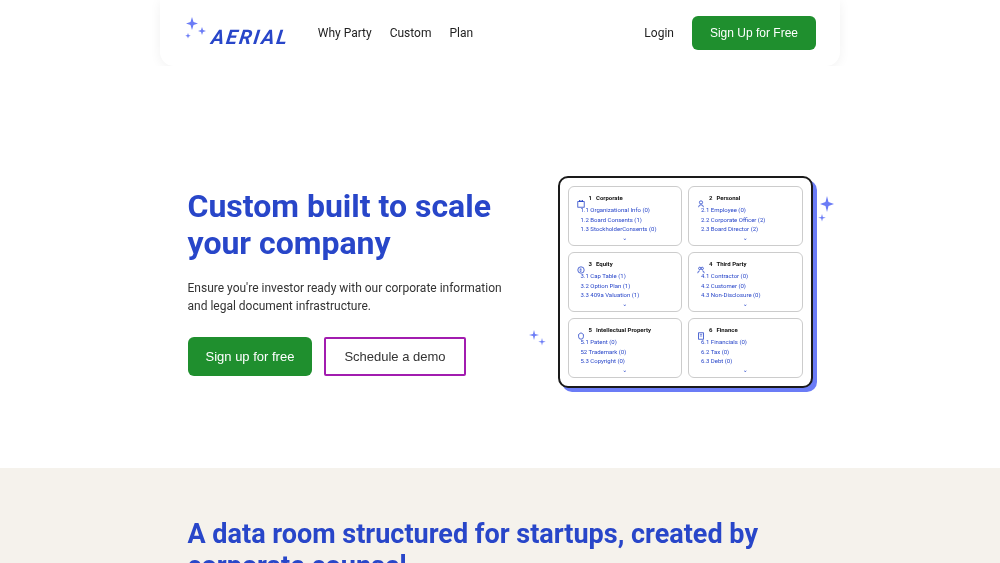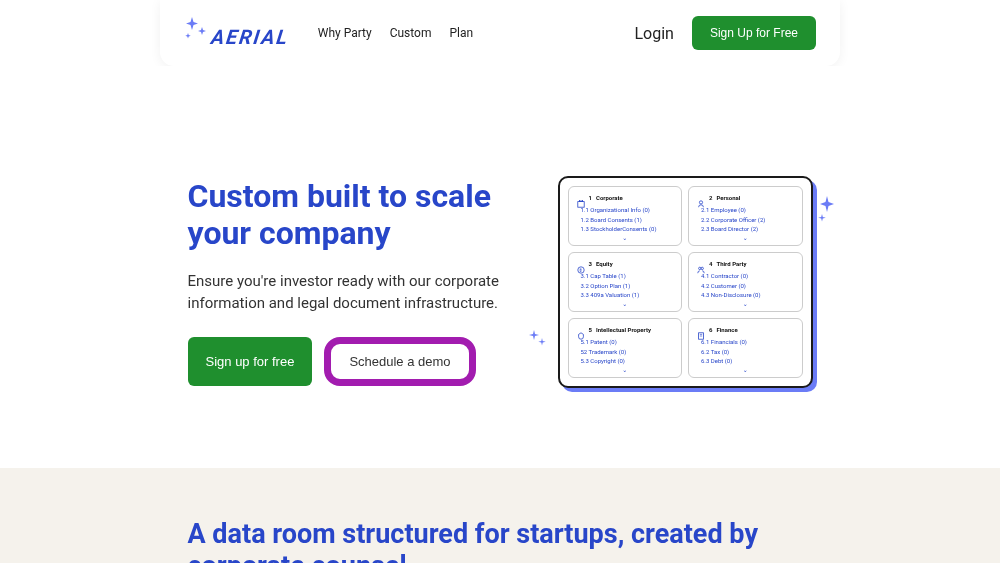--- a/index.html
+++ b/index.html
@@ -56,21 +56,21 @@
   color: #222;
   flex: 1;
 }
 .nav a { color: #222; text-decoration: none; cursor: pointer; }
 .header-right {
   display: flex;
   align-items: center;
   gap: 18px;
 }
 .login-link {
-  font-size: 16px;
+  font-size: 12px;
   color: #222;
   text-decoration: none;
   cursor: pointer;
 }
 .btn-green {
   background: #1f8f2e;
   color: #fff;
   border: none;
   padding: 10px 18px;
   border-radius: 6px;
@@ -91,42 +91,42 @@
 }
 .hero-left { flex: 1; }
 .hero-title {
   font-size: 32px;
   font-weight: 700;
   color: #2846c9;
   line-height: 1.15;
   margin-bottom: 18px;
 }
 .hero-sub {
-  font-size: 15px;
+  font-size: 12px;
   color: #333;
   line-height: 1.5;
   margin-bottom: 22px;
 }
 .hero-btns { display: flex; gap: 12px; }
 .btn-green-hero {
   background: #1f8f2e;
   color: #fff;
   border: none;
   padding: 10px 18px;
   border-radius: 6px;
   font-size: 13px;
   font-weight: 500;
   cursor: pointer;
 }
 .btn-outline {
   background: #fff;
   color: #333;
-  border: 7px solid #a21caf;
+  border: 2px solid #a21caf;
   padding: 10px 18px;
-  border-radius: 16px;
+  border-radius: 2px;
   font-size: 13px;
   font-weight: 500;
   cursor: pointer;
 }
 .hero-right {
   position: relative;
   flex-shrink: 0;
 }
 .card-panel {
   background: #fff;

